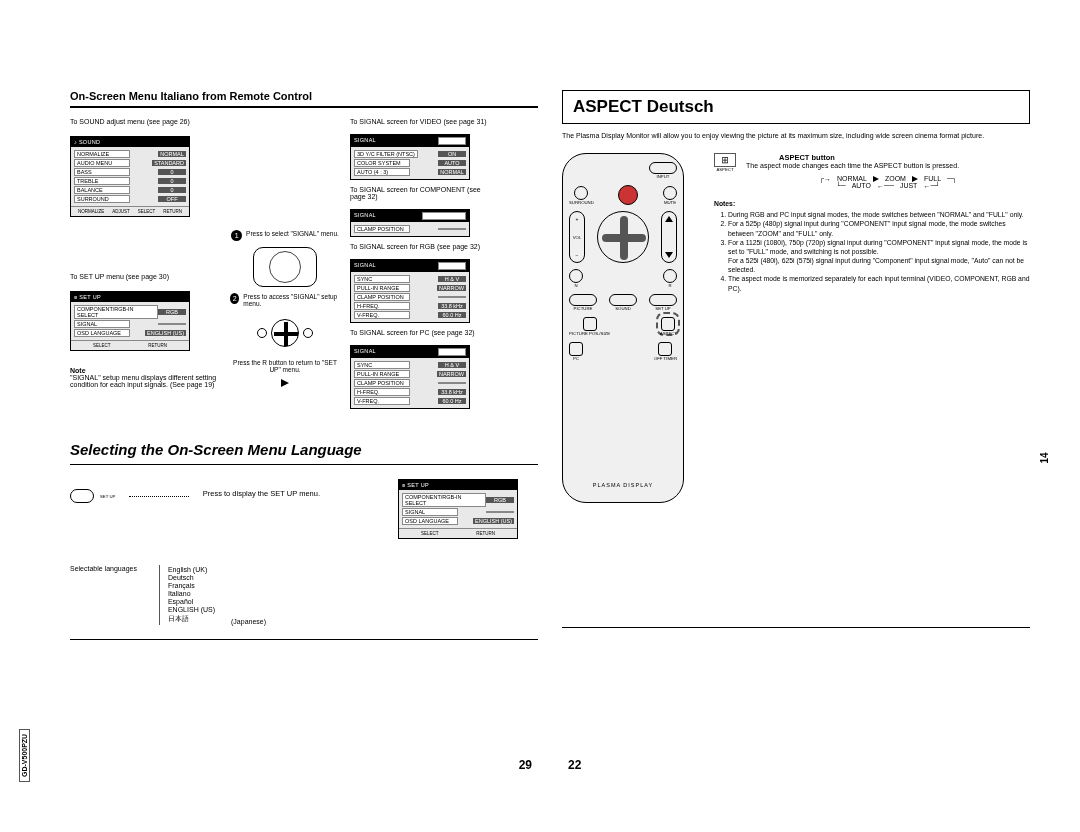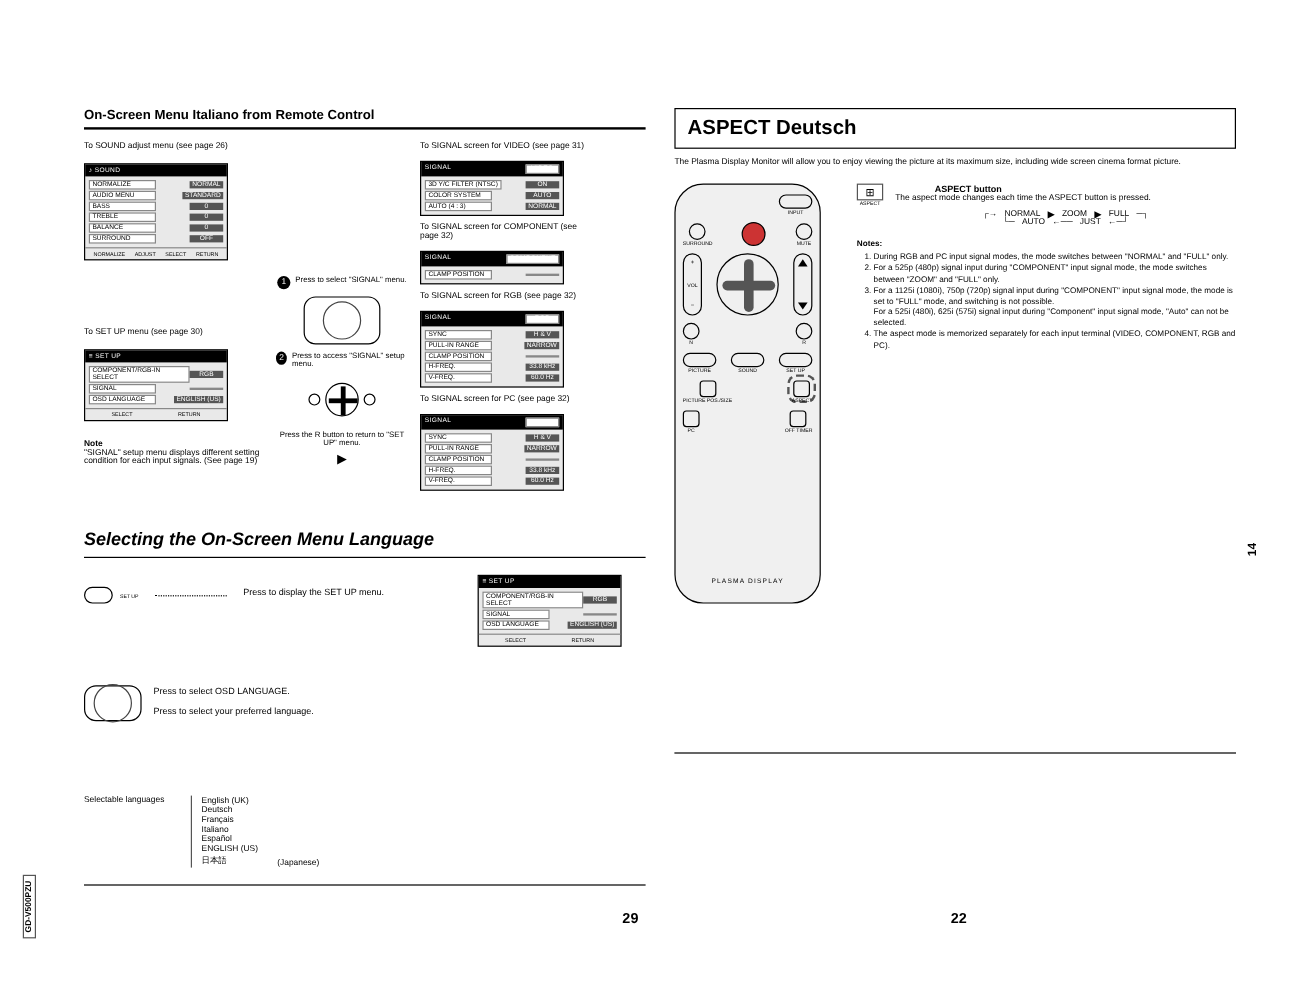--- a/index.html
+++ b/index.html
@@ -4,21 +4,21 @@
 <style>
   * { box-sizing: border-box; margin: 0; padding: 0; }
   body { font-family: Arial, Helvetica, sans-serif; font-size: 8px; width: 1080px; height: 832px; position: relative; background: #fff; color: #000; }
   .spread { display: flex; width: 100%; height: 100%; padding: 90px 50px 60px 70px; gap: 24px; }
   .page { flex: 1; position: relative; display: flex; flex-direction: column; }
   .model-tag { position: absolute; left: 30px; bottom: 50px; transform: rotate(-90deg); transform-origin: left bottom; font-size: 7px; font-weight: bold; border: 1px solid #555; padding: 1px 4px; }
   .side14 { position: absolute; right: 30px; top: 55%; transform: translateY(-50%) rotate(-90deg); font-size: 10px; font-weight: bold; }
   .hr { border-top: 1px solid #000; margin: 6px 0; }
   .hr-thick { border-top: 2px solid #000; margin: 4px 0 10px 0; }
   .page-num { text-align: center; font-size: 12px; font-weight: bold; margin-top: auto; }
-  .page-num.right { text-align: center; padding-left: 6px; }
+  .page-num.right { text-align: left; padding-left: 6px; }
   .page-num.left { text-align: right; padding-right: 6px; }
 
   .h-subtitle { font-size: 11px; font-weight: bold; }
   .h-section { font-size: 15px; font-weight: bold; margin-top: 32px; font-style: italic; }
   .h-title   { font-size: 17px; font-weight: bold; border: 1px solid #000; padding: 6px 10px; }
 
   .row { display: flex; gap: 10px; }
   .col { display: flex; flex-direction: column; }
 
   
@@ -294,27 +294,20 @@
     <div class="row" style="margin-top:8px;">
       <div class="col" style="flex:0 0 250px;gap:48px;">
         <div class="step">
           <div class="smpad">
               <div class="oval-btn"></div>
               <span class="blabel">SET UP</span>
             </div>
           <div class="dash"></div>
           <span class="txt">Press to display the SET UP menu.</span>
         </div>
-        <div class="step">
-          <div class="remote-mini" style="width:48px;height:30px;"></div>
-          <div class="col">
-            <span class="txt">Press to select OSD LANGUAGE.</span>
-            <span class="txt" style="margin-top:8px;">Press to select your preferred language.</span>
-          </div>
-        </div>
         <div class="row" style="margin-top:4px;">
           <span class="sel-lbl">Selectable languages</span>
           <div class="lang-list" id="lang-list">
               <div>English (UK)</div>
               <div>Deutsch</div>
               <div>Français</div>
               <div>Italiano</div>
               <div>Español</div>
               <div>ENGLISH (US)</div>
               <div>日本語</div>

